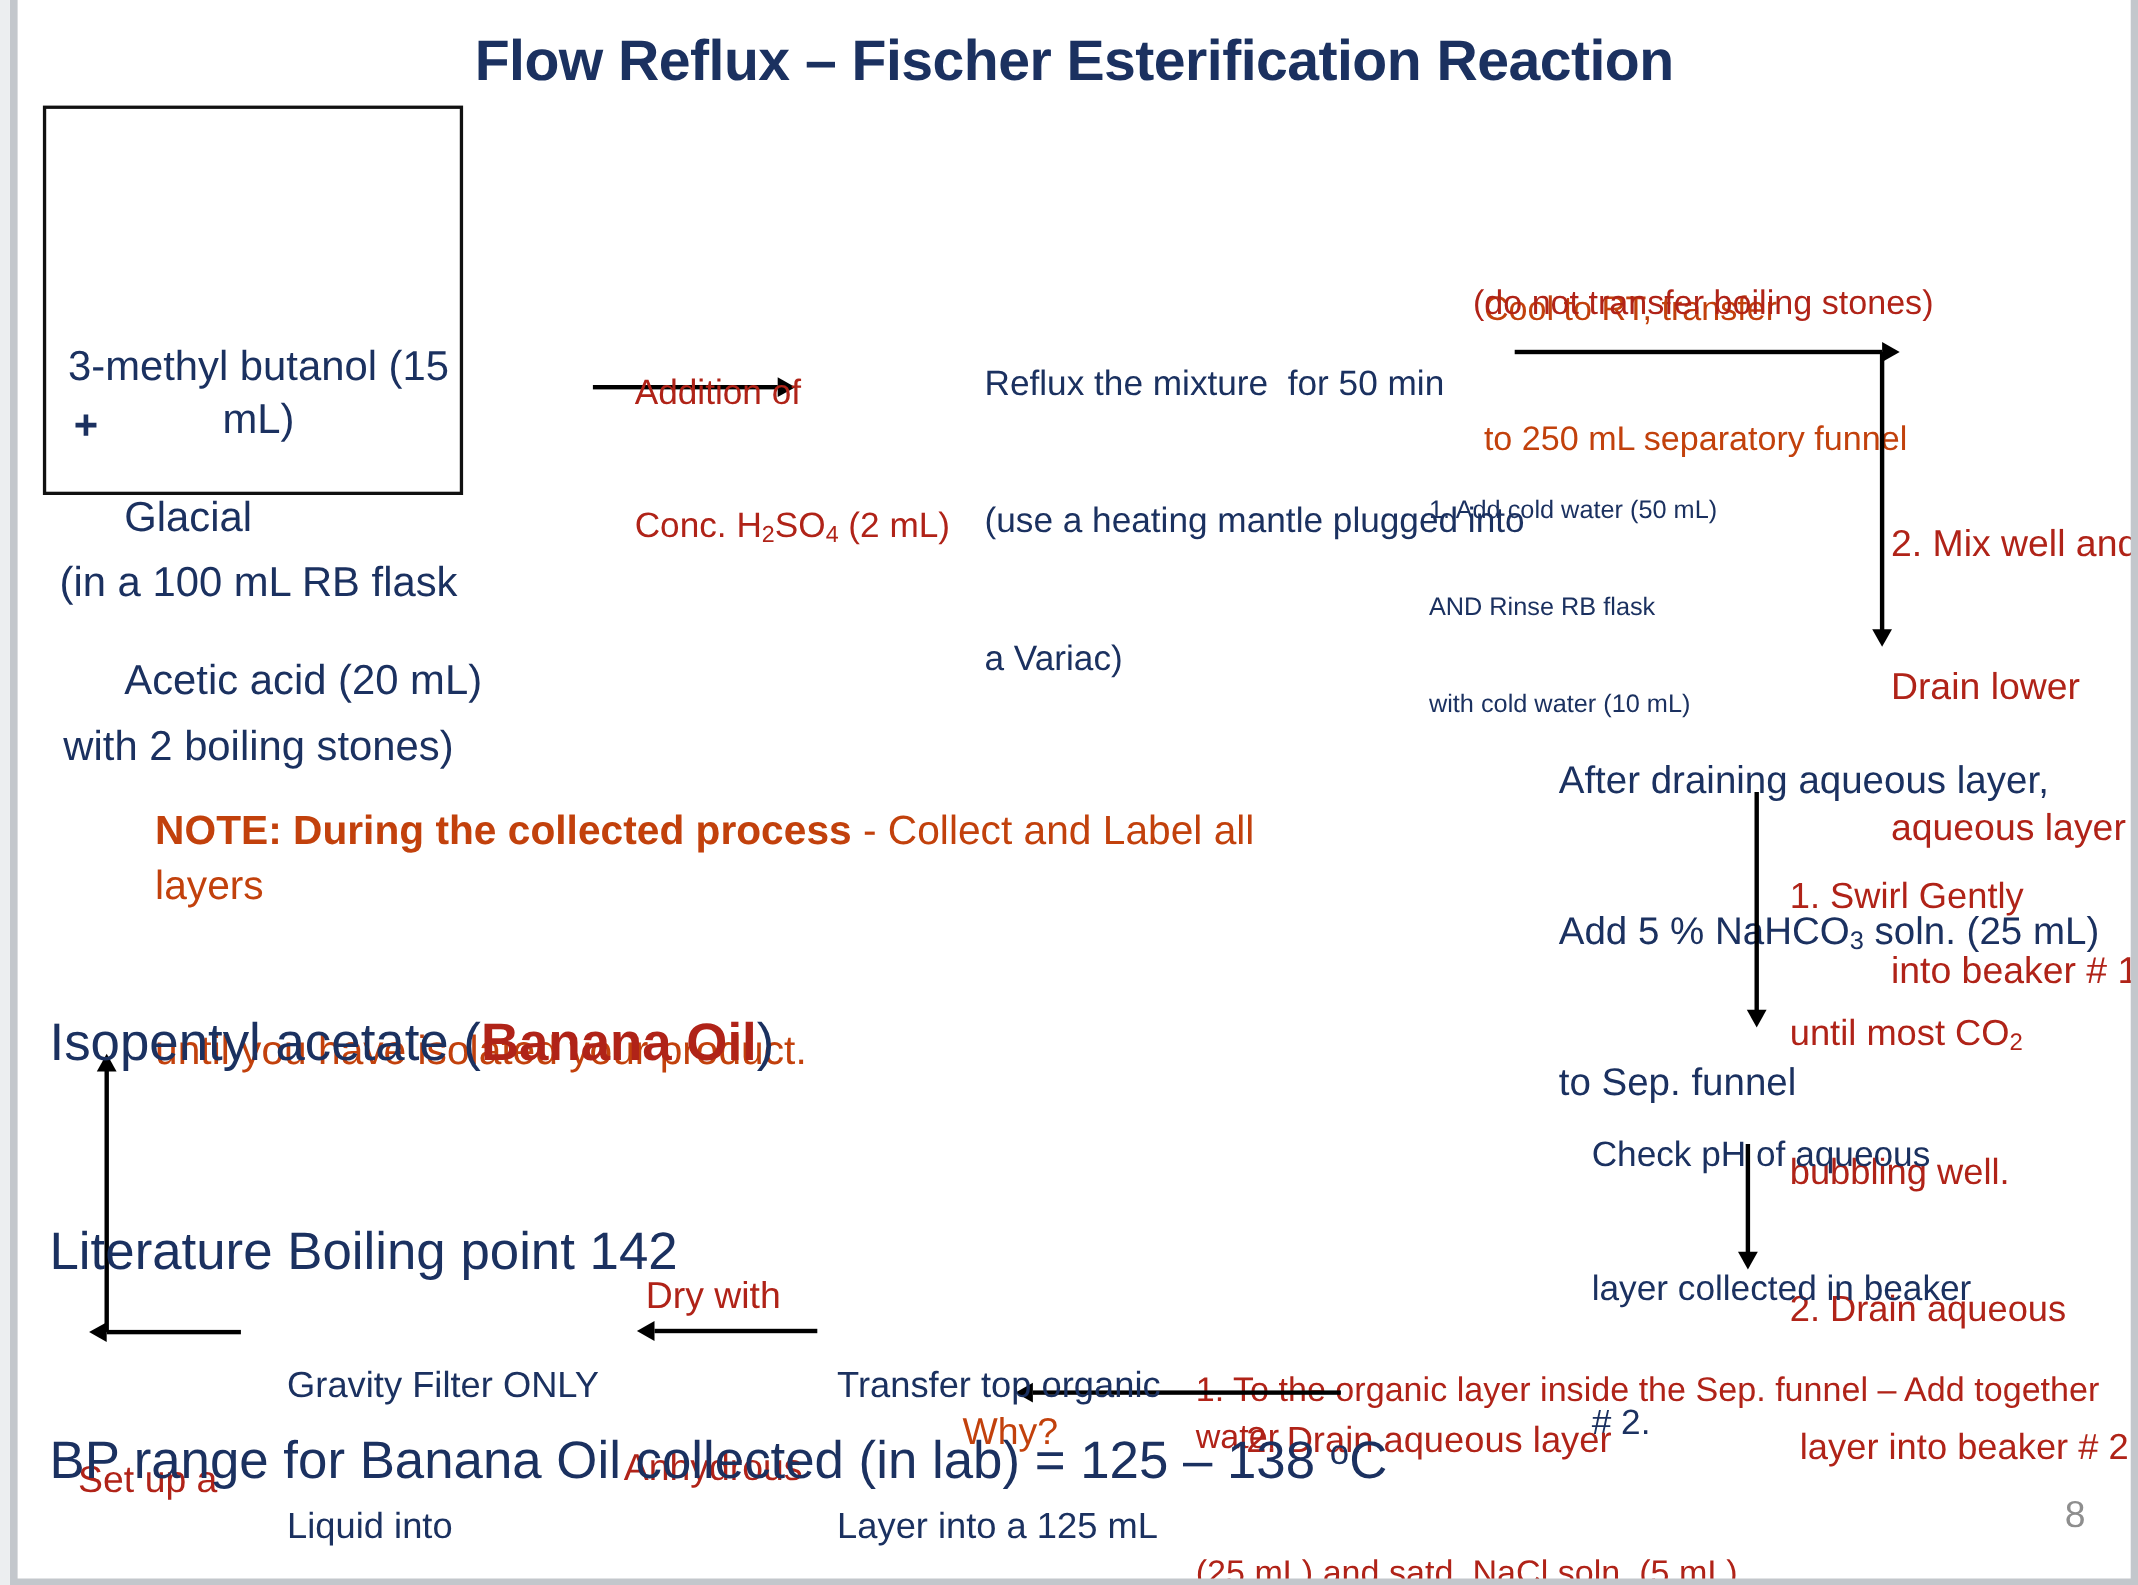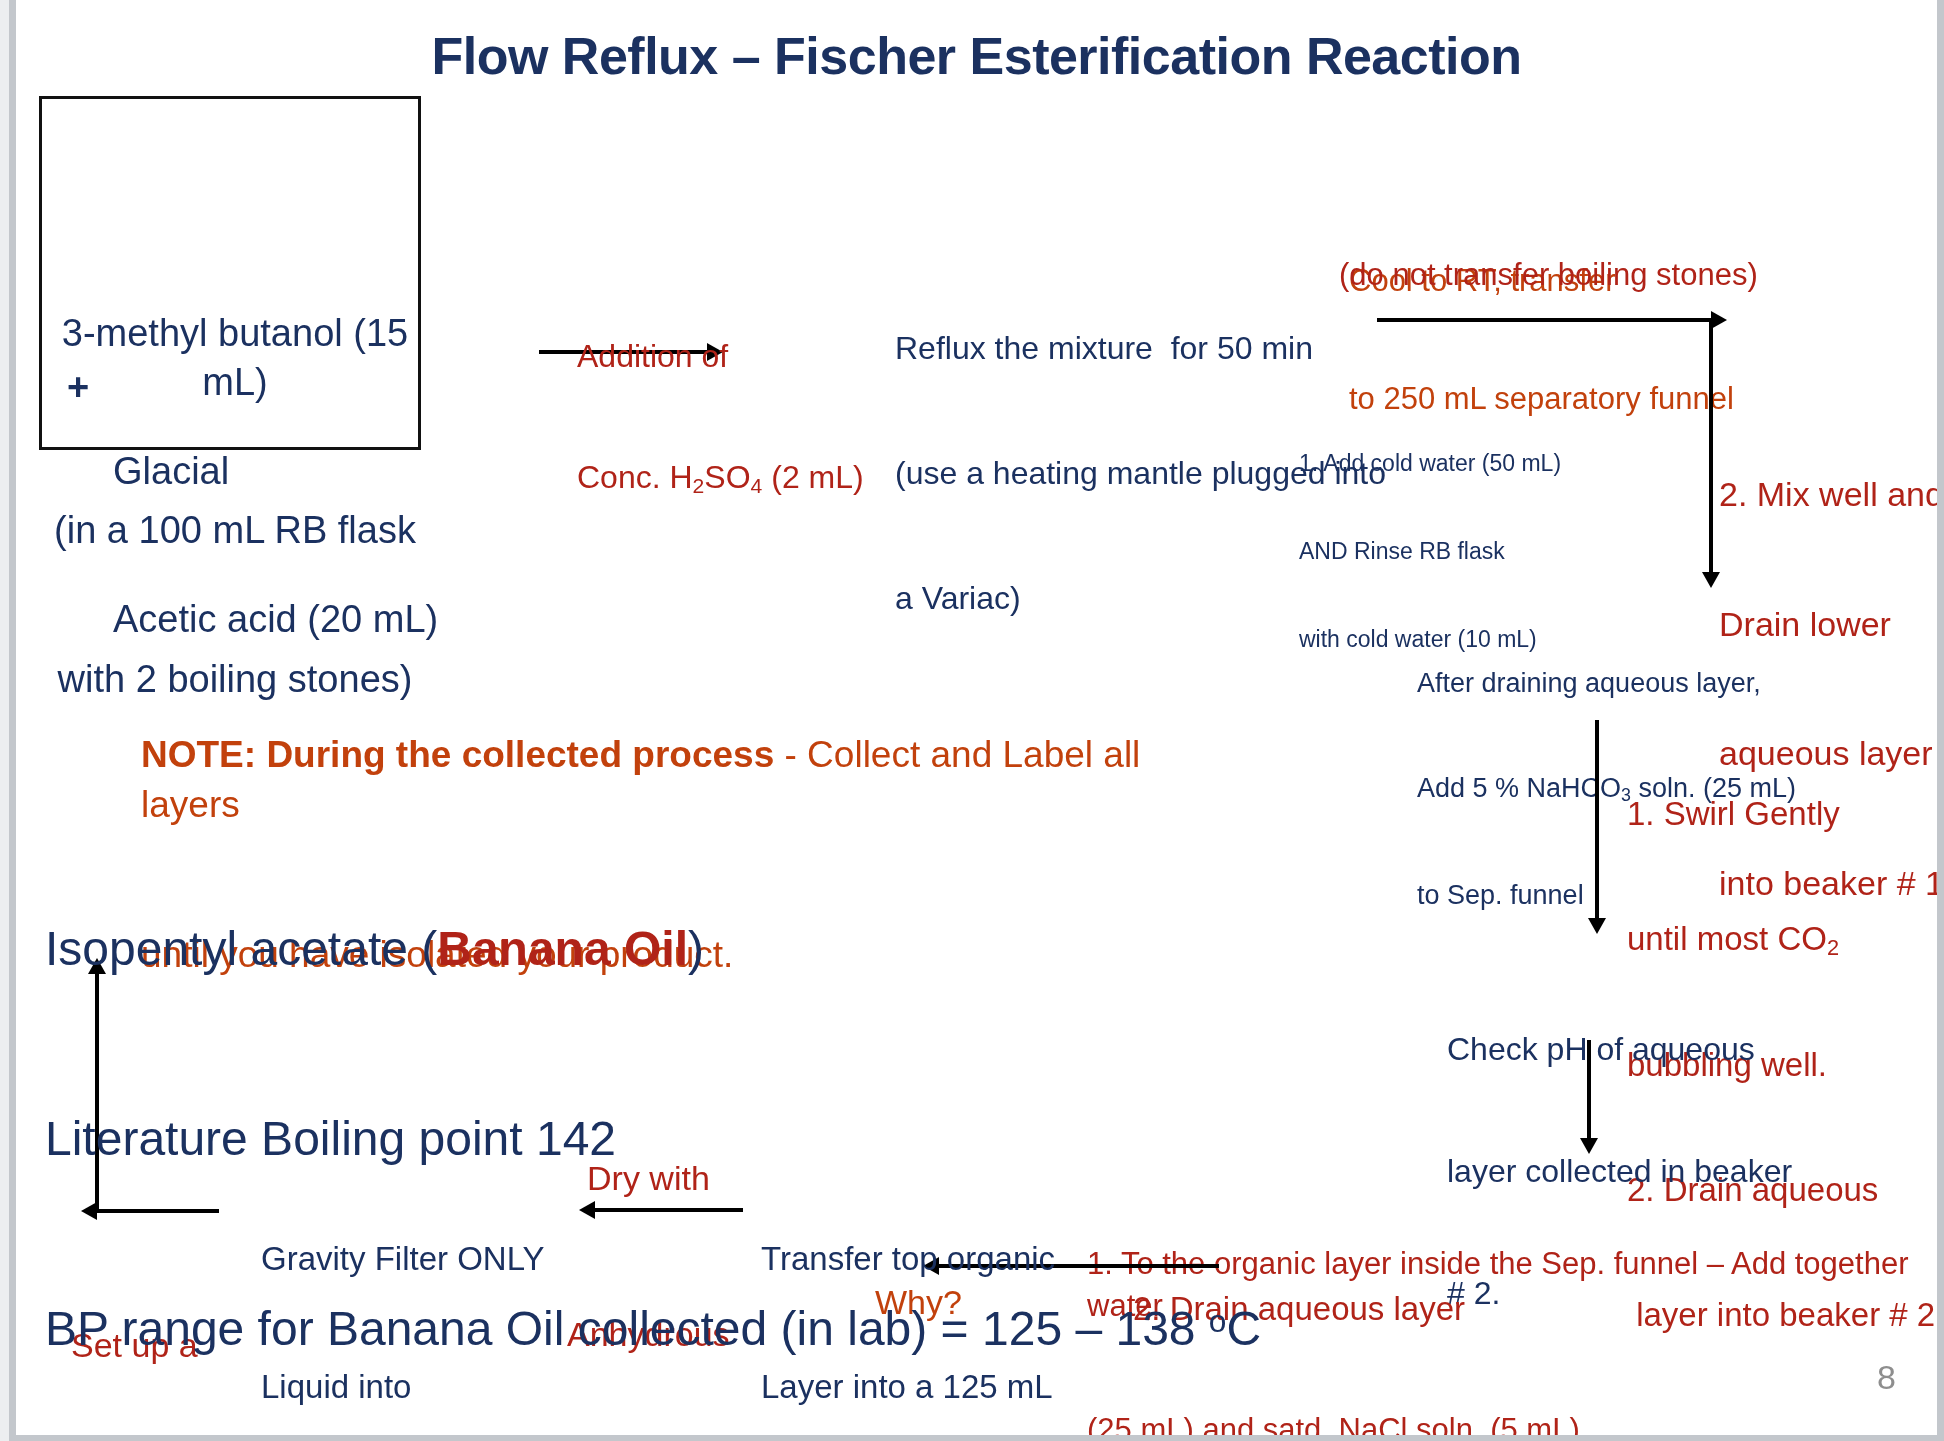--- a/index.html
+++ b/index.html
@@ -170,21 +170,21 @@
     <div>with cold water (10 mL)</div>
   </div>
 
   <div class="tb red" style="left:1710px; top:387px; font-size:34px; line-height:1.27;">
     <div>2. Mix well and</div>
     <div>Drain lower</div>
     <div>aqueous layer</div>
     <div>into beaker # 1</div>
   </div>
 
-  <div class="tb navy" style="left:1408px; top:596px; font-size:27px; line-height:1.30;">
+  <div class="tb navy" style="left:1408px; top:596px; font-size:35px; line-height:1.30;">
     <div>After draining aqueous layer,</div>
     <div><span>Add 5 % NaHCO</span><sub>3</sub><span> soln. (25 mL)</span></div>
     <div>to Sep. funnel</div>
   </div>
 
   <div class="arrow-line v-arrow" style="left:1586px; top:720px; height:200px;"></div>
   <div class="arrowhead ah-down" style="left:1579px; top:918px;"></div>
 
   <div class="tb red" style="left:1618px; top:710px; font-size:33px; line-height:1.26;">
     <div>1. Swirl Gently</div>

